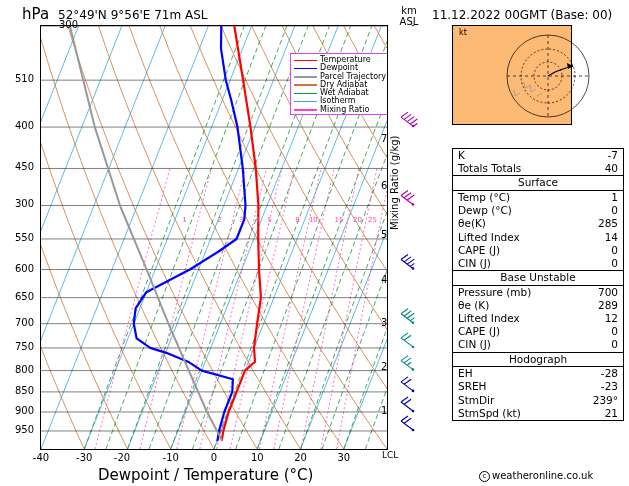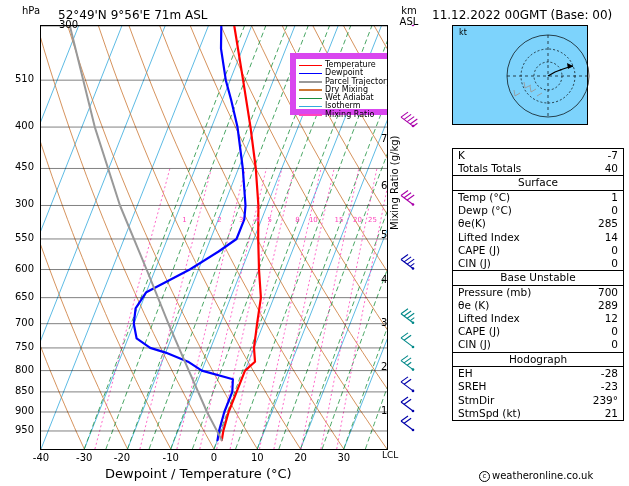--- a/index.html
+++ b/index.html
@@ -1,50 +1,50 @@
 <!DOCTYPE html>
 <html><head>
 <meta charset="utf-8">
 <style>
   html,body{margin:0;padding:0;}
   body{width:629px;height:486px;background:#ffffff;font-family:"DejaVu Sans",sans-serif;overflow:hidden;}
   #root{position:relative;width:629px;height:486px;}
   .abs{position:absolute;}
 
   
-  .hpa{left:22px;top:5px;font-size:10px;color:#000;}
+  .hpa{left:22px;top:5px;font-size:15px;color:#000;}
   .station{left:58px;top:8px;font-size:12px;color:#000;}
   .kmasl{left:396px;top:5px;font-size:10px;color:#000;line-height:11px;text-align:center;width:26px;}
   .datetitle{left:432px;top:8px;font-size:12px;color:#000;}
 
   
   #plot{left:40px;top:25px;width:348px;height:425px;border:1px solid #000;box-sizing:border-box;background:#fff;overflow:hidden;}
   #plotsvg{position:absolute;left:0;top:0;}
 
   .ylabels span{position:absolute;font-size:10px;color:#000;text-align:right;width:34px;}
   .xlabels span{position:absolute;font-size:10px;color:#000;text-align:center;width:30px;}
 
-  .xaxis-title{left:105px;top:466px;font-size:13px;color:#000;}
-
-  
-  #legend{left:249px;top:27px;width:136px;height:62px;background:#fff;border:6px solid #d946ef;box-sizing:border-box;padding:2px 3px;}
+  .xaxis-title{left:98px;top:466px;font-size:15px;color:#000;}
+
+  
+  #legend{left:249px;top:27px;width:136px;height:62px;background:#fff;border:1px solid #d946ef;box-sizing:border-box;padding:2px 3px;}
   #legend div{font-size:8px;color:#000;line-height:8.3px;white-space:nowrap;position:relative;padding-left:26px;}
   #legend i{position:absolute;left:0;top:3.5px;width:23px;height:1.5px;display:block;}
 
   
   .mixlabel{left:389px;top:230px;font-size:10px;color:#000;transform:rotate(-90deg);transform-origin:left top;white-space:nowrap;}
 
   
   .kmlabels span{position:absolute;font-size:10px;color:#000;}
 
   
   #barbs{left:396px;top:25px;width:34px;height:425px;}
 
   
-  #hodo{left:452px;top:25px;width:136px;height:100px;border:1px solid #000;box-sizing:border-box;background:#7dd3fc;padding-left:32px;}
+  #hodo{left:452px;top:25px;width:120px;height:100px;border:1px solid #000;box-sizing:border-box;background:#fdba74;padding-left:32px;}
   .hodo-kt{left:6px;top:2px;font-size:8px;color:#000;}
 
   
   #info{left:452px;top:148px;width:172px;border:1px solid #000;box-sizing:border-box;background:#fff;font-size:10.5px;color:#000;}
   #info .row{display:flex;justify-content:space-between;padding:0 5px;line-height:13.2px;}
   #info .sec{text-align:center;line-height:13.5px;border-top:1px solid #000;border-bottom:1px solid #000;}
 
   .copyright{left:455px;top:470px;font-size:10px;color:#000;margin-left:24px;}
   .cr-icon{display:inline-block;width:9px;height:9px;border:1px solid #000;border-radius:50%;font-size:7px;line-height:9px;text-align:center;margin-right:2px;vertical-align:1px;}
   .lcl{left:382px;top:450px;font-size:9px;color:#000;}
@@ -188,21 +188,21 @@
             <text x="312.1150767500369" y="195.5281397747273">20</text>
             <text x="326.9373953509545" y="195.5281397747273">25</text>
           </g>
     </g>
   </svg>
 
   <div class="abs" id="legend">
         <div><i style="background: rgb(255, 0, 0);"></i><span>Temperature</span></div>
         <div><i style="background: rgb(0, 0, 255);"></i><span>Dewpoint</span></div>
         <div><i style="background: rgb(153, 153, 153);"></i><span>Parcel Trajectory</span></div>
-        <div><i style="background: rgb(204, 119, 51);"></i><span>Dry Mixing</span></div>
+        <div><i style="background: rgb(204, 119, 51);"></i><span>Dry Adiabat</span></div>
         <div><i style="background: rgb(26, 143, 60);"></i><span>Wet Adiabat</span></div>
         <div><i style="background: rgb(51, 170, 221);"></i><span>Isotherm</span></div>
         <div><i style="background: rgb(255, 68, 187);"></i><span>Mixing Ratio</span></div>
       </div>
 </div>
 
 <div class="ylabels">
       <span style="left: 0px; top: 19px; padding-left: 44px;">300</span>
       <span style="left: 0px; top: 73.1588px;">510</span>
       <span style="left: 0px; top: 120.073px;">400</span>

